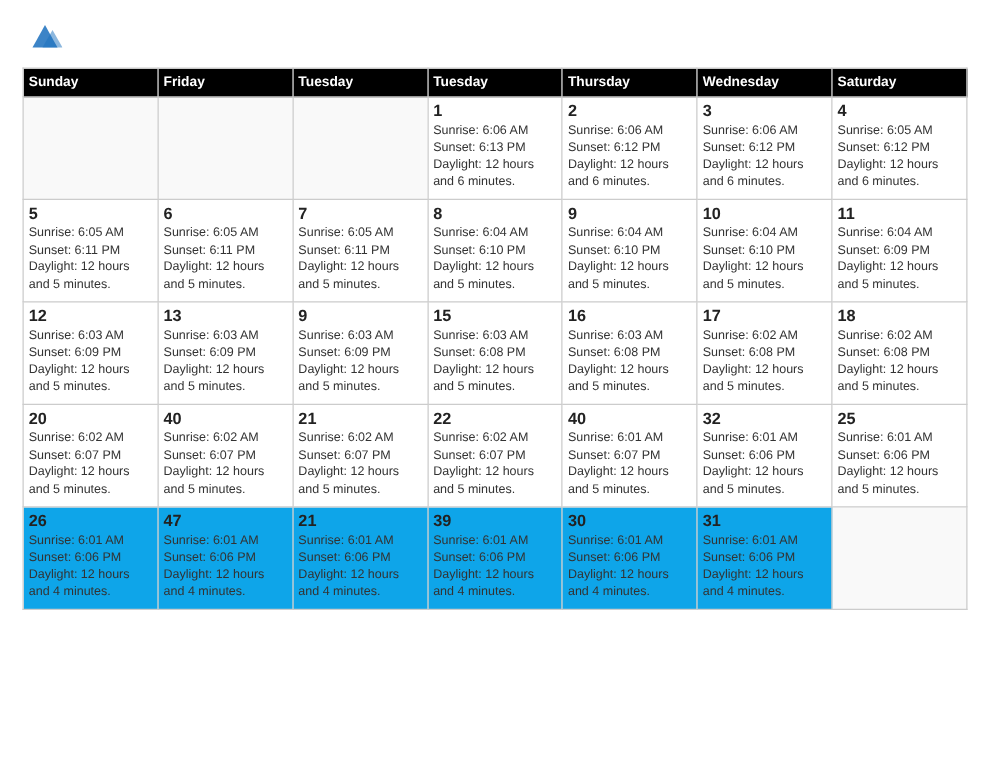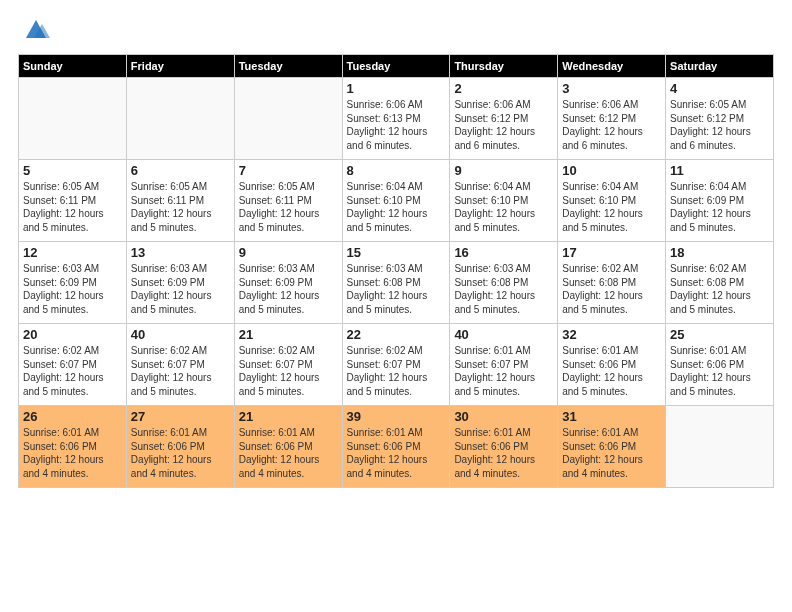--- a/index.html
+++ b/index.html
@@ -75,21 +75,21 @@
     .calendar tbody tr td {
       border: 1px solid #ccc;
       vertical-align: top;
       padding: 3px 4px;
       font-size: 9.5px;
       color: #333;
       height: 82px;
       background: #fff;
     }
     .calendar tbody tr:last-child td {
-      background: #fdba74;
+      background: #0ea5e9;
     }
     .day-number {
       font-size: 13px;
       font-weight: bold;
       color: #222;
       display: block;
       margin-bottom: 2px;
     }
     .day-info {
       font-size: 10px;
@@ -322,21 +322,21 @@
         </tr>
         <tr>
           <td>
             <span class="day-number">26</span>
             <div class="day-info" style="white-space: pre-line;">Sunrise: 6:01 AM
 Sunset: 6:06 PM
 Daylight: 12 hours
 and 4 minutes.</div>
           </td>
           <td>
-            <span class="day-number">27</span>
+            <span class="day-number">47</span>
             <div class="day-info" style="white-space: pre-line;">Sunrise: 6:01 AM
 Sunset: 6:06 PM
 Daylight: 12 hours
 and 4 minutes.</div>
           </td>
           <td>
             <span class="day-number">21</span>
             <div class="day-info" style="white-space: pre-line;">Sunrise: 6:01 AM
 Sunset: 6:06 PM
 Daylight: 12 hours

